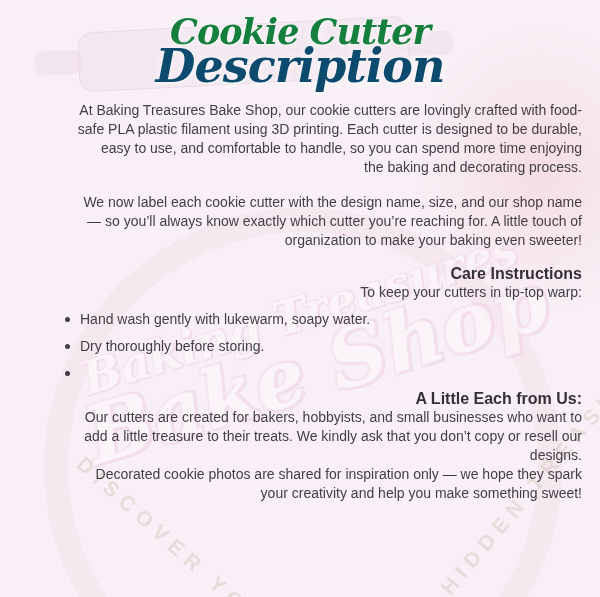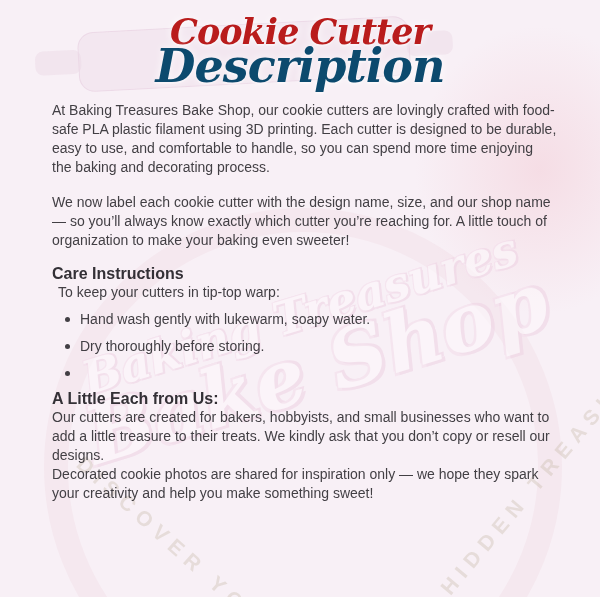--- a/index.html
+++ b/index.html
@@ -108,25 +108,25 @@
     <div class="wm-ring"></div>
     <div class="wm-script">
       <div class="l1">Baking Treasures</div>
       <div class="l2">Bake Shop</div>
     </div>
     <div class="wm-arc wm-arc-left">DISCOVER YOUR</div>
     <div class="wm-arc wm-arc-right">HIDDEN TREASURE</div>
   </div>
 
   <div class="hdr">
-    <h1 class="t1" style="color: #b91c1c;">Cookie Cutter</h1>
+    <h1 class="t1" style="color: #15803d;">Cookie Cutter</h1>
     <h1 class="t2" style="color: #0c4a6e;">Description</h1>
   </div>
 
-  <div class="content" style="color: rgb(66, 63, 68);">
+  <div class="content" style="color: rgb(66, 63, 68); text-align: right;">
     <p class="para-1">At Baking Treasures Bake Shop, our cookie cutters are lovingly crafted with food-
 safe PLA plastic filament using 3D printing. Each cutter is designed to be durable,
 easy to use, and comfortable to handle, so you can spend more time enjoying
 the baking and decorating process.</p>
     <p class="para-2">We now label each cookie cutter with the design name, size, and our shop name
 — so you’ll always know exactly which cutter you’re reaching for. A little touch of
 organization to make your baking even sweeter!</p>
 
     <section>
       <h2 class="sec-heading">Care Instructions</h2>

